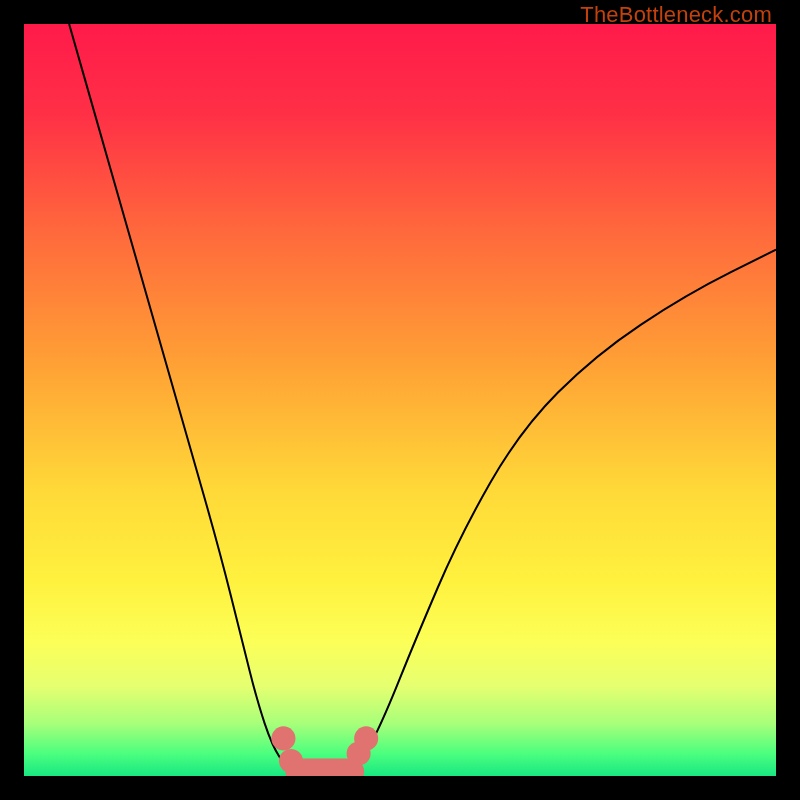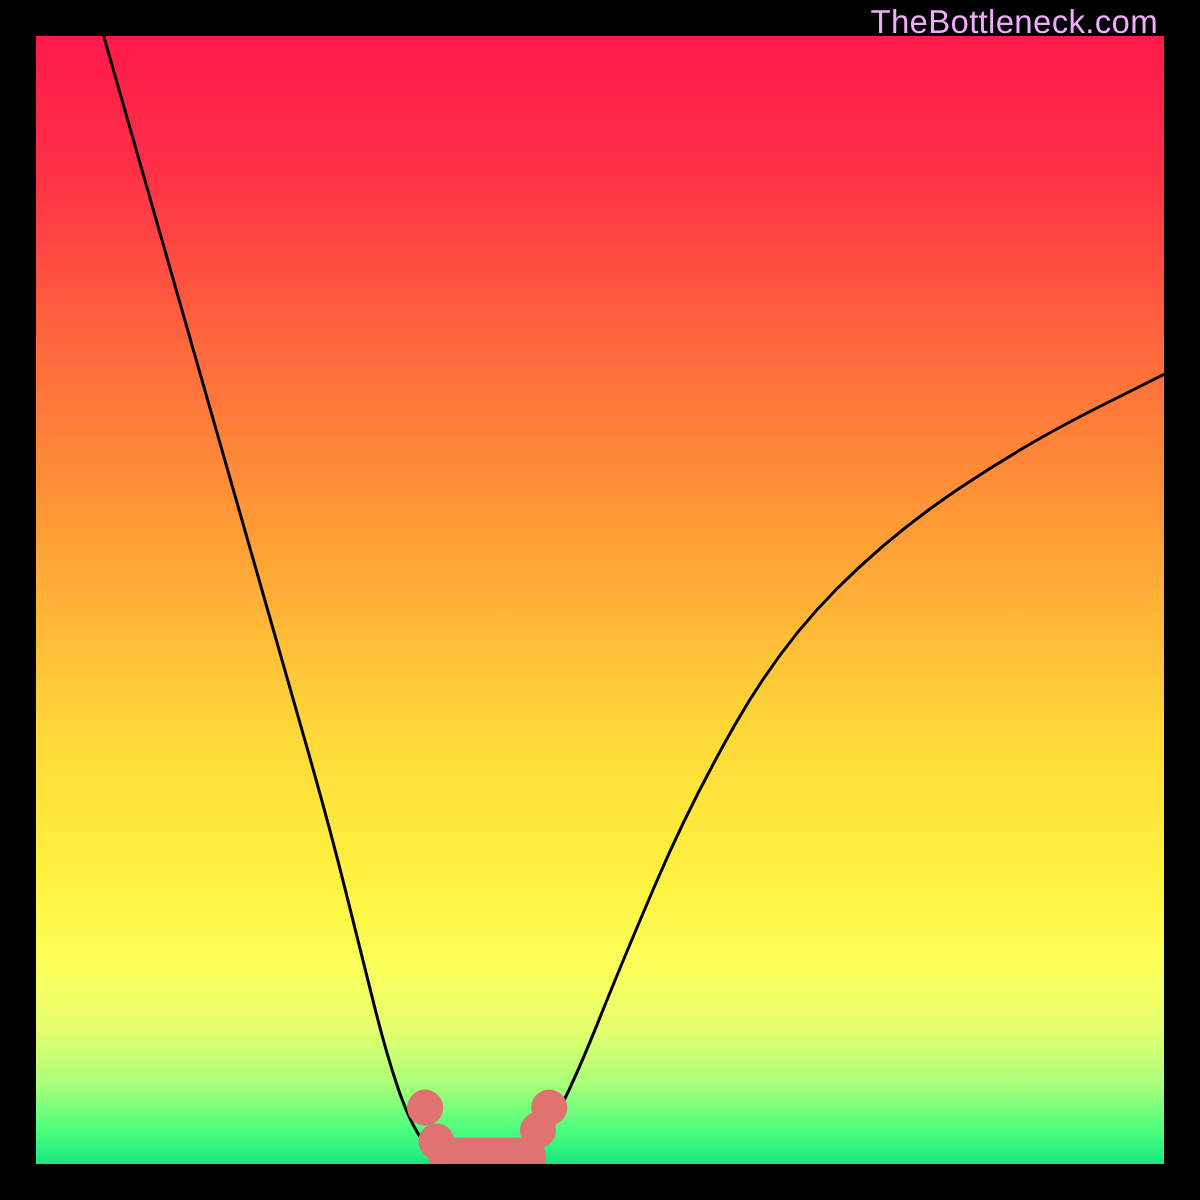--- a/index.html
+++ b/index.html
@@ -28,21 +28,21 @@
     position: absolute;
     left: 0; top: 0;
     width: 100%; height: 100%;
   }
   .watermark {
     position: absolute;
     top: 2px;
     right: 28px;
     font-size: 22px;
     font-weight: 500;
-    color: #f0abfc;
+    color: #c2410c;
     letter-spacing: 0.2px;
   }
   svg.overlay {
     position: absolute;
     left: 0; top: 0;
     width: 100%; height: 100%;
     pointer-events: none;
   }
   .curve {
     fill: none;

